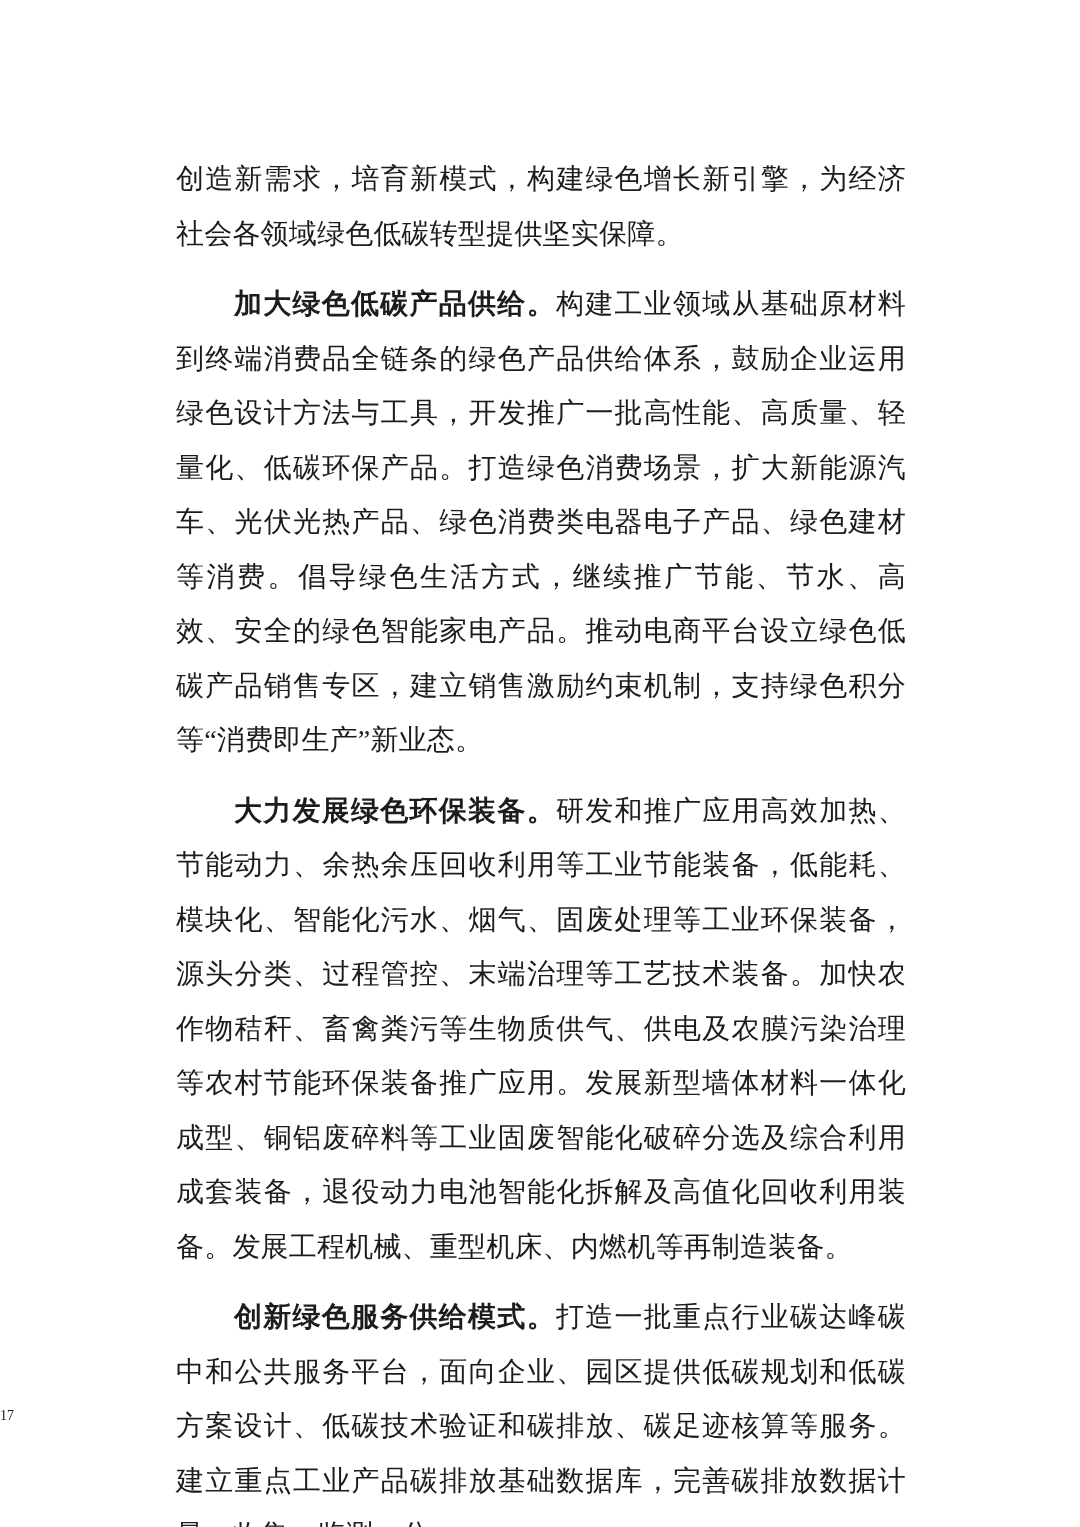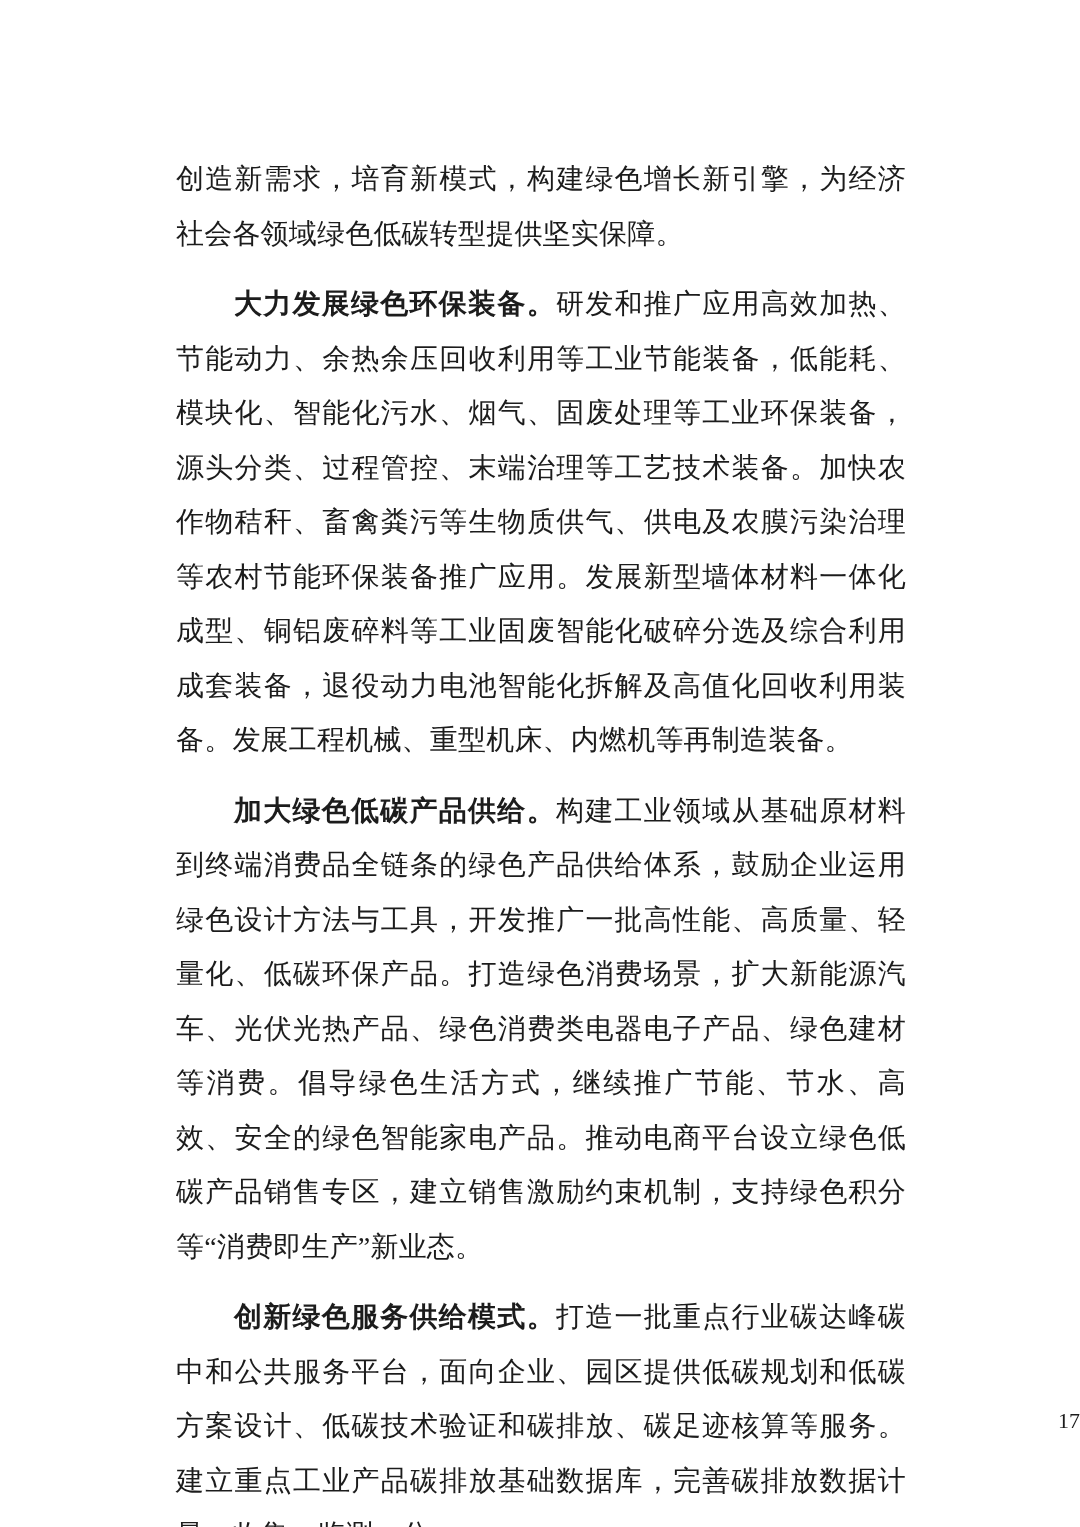--- a/index.html
+++ b/index.html
@@ -40,35 +40,35 @@
     text-indent: 0;
   }
   .lead {
     font-weight: 700;
   }
   .page-number {
     position: absolute;
     left: 0;
     right: 0;
     top: 1408px;
-    text-align: right;
-    font-size: 22px;
+    text-align: left;
+    font-size: 14px;
     color: #1c1c1c;
   }
 </style>
 </head>
 <body>
 
 <div class="page">
   <div class="text-block">
 
     <p class="para no-indent"><span>创造新需求，培育新模式，构建绿色增长新引擎，为经济社会各领域绿色低碳转型提供坚实保障。</span></p>
 
+    <p class="para"><span class="lead">加大绿色低碳产品供给。</span><span>构建工业领域从基础原材料到终端消费品全链条的绿色产品供给体系，鼓励企业运用绿色设计方法与工具，开发推广一批高性能、高质量、轻量化、低碳环保产品。打造绿色消费场景，扩大新能源汽车、光伏光热产品、绿色消费类电器电子产品、绿色建材等消费。倡导绿色生活方式，继续推广节能、节水、高效、安全的绿色智能家电产品。推动电商平台设立绿色低碳产品销售专区，建立销售激励约束机制，支持绿色积分等“消费即生产”新业态。</span></p>
+
     <p class="para"><span class="lead">大力发展绿色环保装备。</span><span>研发和推广应用高效加热、节能动力、余热余压回收利用等工业节能装备，低能耗、模块化、智能化污水、烟气、固废处理等工业环保装备，源头分类、过程管控、末端治理等工艺技术装备。加快农作物秸秆、畜禽粪污等生物质供气、供电及农膜污染治理等农村节能环保装备推广应用。发展新型墙体材料一体化成型、铜铝废碎料等工业固废智能化破碎分选及综合利用成套装备，退役动力电池智能化拆解及高值化回收利用装备。发展工程机械、重型机床、内燃机等再制造装备。</span></p>
-
-    <p class="para"><span class="lead">加大绿色低碳产品供给。</span><span>构建工业领域从基础原材料到终端消费品全链条的绿色产品供给体系，鼓励企业运用绿色设计方法与工具，开发推广一批高性能、高质量、轻量化、低碳环保产品。打造绿色消费场景，扩大新能源汽车、光伏光热产品、绿色消费类电器电子产品、绿色建材等消费。倡导绿色生活方式，继续推广节能、节水、高效、安全的绿色智能家电产品。推动电商平台设立绿色低碳产品销售专区，建立销售激励约束机制，支持绿色积分等“消费即生产”新业态。</span></p>
 
     <p class="para"><span class="lead">创新绿色服务供给模式。</span><span>打造一批重点行业碳达峰碳中和公共服务平台，面向企业、园区提供低碳规划和低碳方案设计、低碳技术验证和碳排放、碳足迹核算等服务。建立重点工业产品碳排放基础数据库，完善碳排放数据计量、收集、监测、分</span></p>
 
   </div>
 
   <div class="page-number">17</div>
 </div>
 
 </body></html>

